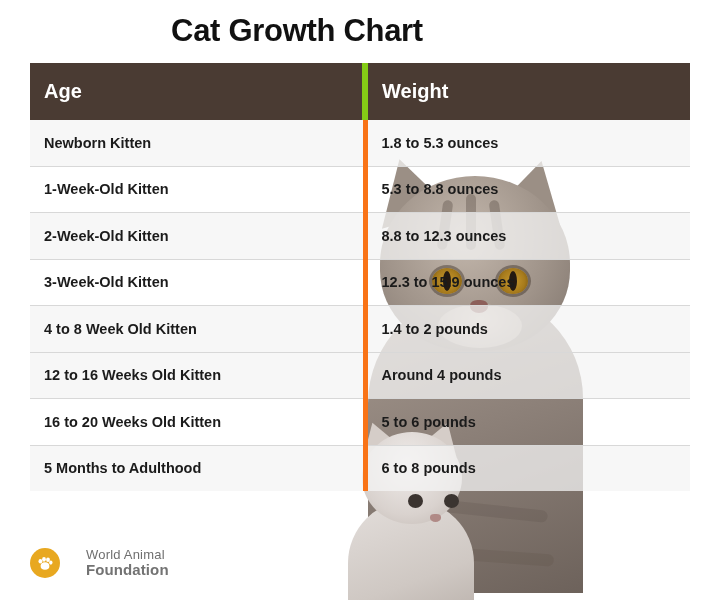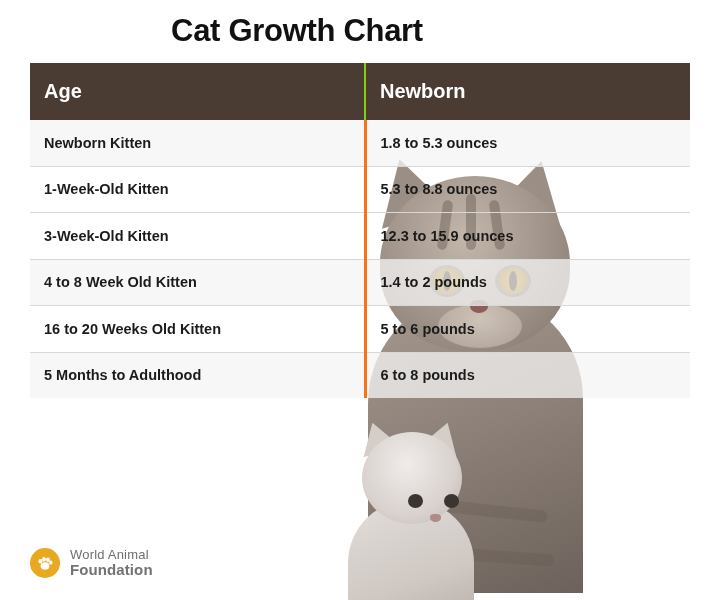--- a/index.html
+++ b/index.html
@@ -48,33 +48,33 @@
 
   table.growth th {
     background: #4a3b33;
     color: #ffffff;
     text-align: left;
     font-size: 20px;
     font-weight: bold;
     padding: 14px 0 14px 14px;
     height: 29px;
     vertical-align: middle;
-    border-right: 2px solid #84cc16;
+    border-right: 6px solid #84cc16;
   }
   table.growth th:last-child { border-right: none; }
 
   table.growth td {
     font-size: 14.5px;
     font-weight: bold;
     color: #1b1b1b;
     padding: 0 0 0 14px;
     height: 45.5px;
     vertical-align: middle;
     border-bottom: 1px solid #d8d8d8;
-    border-right: 3px solid #f97316;
+    border-right: 5px solid #f97316;
     background: transparent;
   }
   table.growth td:last-child { border-right: none; margin-left: 48px; }
 
   table.growth tbody tr.alt td {
     background: rgba(244,244,244,0.75);
   }
   table.growth tbody tr:last-child td {
     border-bottom: none;
   }
@@ -218,21 +218,21 @@
     border-radius: 50% 50% 60% 60%;
   }
 
   
   .logo {
     position: absolute;
     left: 30px;
     bottom: 22px;
     display: flex;
     align-items: flex-start;
-    gap: 10px;
+    gap: 26px;
   }
   .logo-mark {
     width: 30px; height: 30px;
     border-radius: 50%;
     background: #e8a820;
     display: flex;
     align-items: center;
     justify-content: center;
   }
   .logo-mark svg { display: block; }
@@ -290,39 +290,47 @@
 
   <div class="table-wrap">
     <table class="growth">
       <colgroup>
         <col class="col-age">
         <col class="col-weight">
       </colgroup>
       <thead>
         <tr>
           <th>Age</th>
-          <th>Newborn</th>
+          <th>Weight</th>
         </tr>
       </thead>
       <tbody>
         <tr class="alt">
           <td>Newborn Kitten</td>
           <td>1.8 to 5.3 ounces</td>
         </tr>
         <tr>
           <td>1-Week-Old Kitten</td>
           <td>5.3 to 8.8 ounces</td>
         </tr>
+        <tr class="alt">
+          <td>2-Week-Old Kitten</td>
+          <td>8.8 to 12.3 ounces</td>
+        </tr>
         <tr>
           <td>3-Week-Old Kitten</td>
           <td>12.3 to 15.9 ounces</td>
         </tr>
         <tr class="alt">
           <td>4 to 8 Week Old Kitten</td>
           <td>1.4 to 2 pounds</td>
+        </tr>
+        <tr class="alt">
+          <td>12 to 16 Weeks Old Kitten</td>
+          <td>Around 4 pounds</td>
         </tr>
         <tr>
           <td>16 to 20 Weeks Old Kitten</td>
           <td>5 to 6 pounds</td>
         </tr>
         <tr class="alt">
           <td>5 Months to Adulthood</td>
           <td>6 to 8 pounds</td>
         </tr>
       </tbody>

